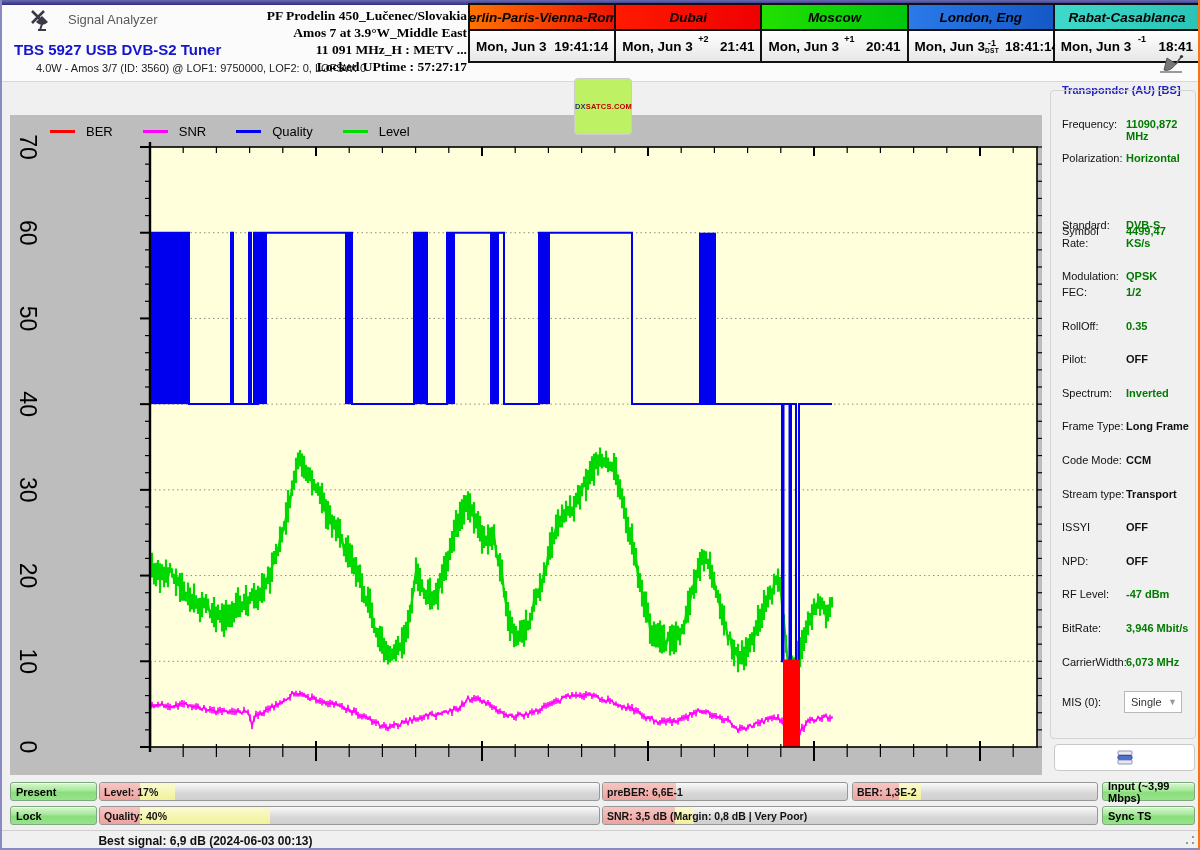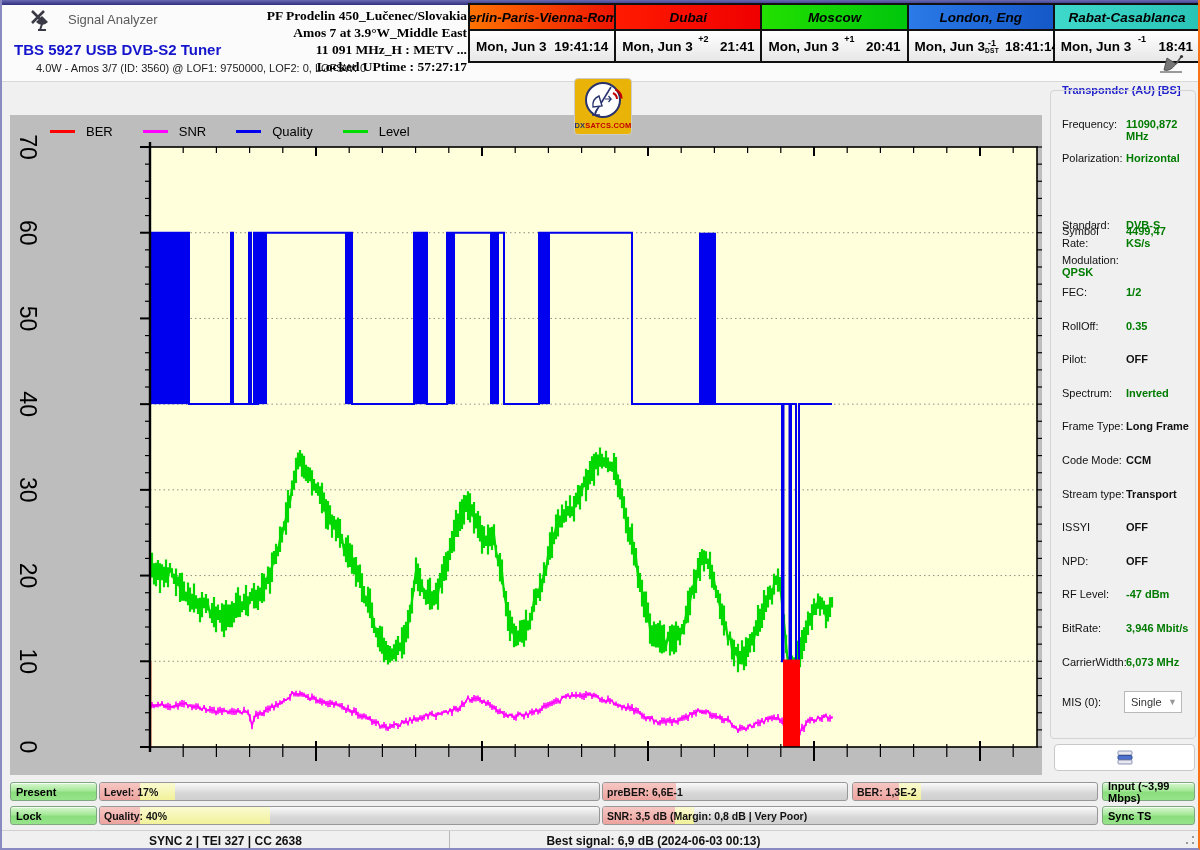--- a/index.html
+++ b/index.html
@@ -43,22 +43,22 @@
     box-shadow:inset 0 1px 0 #fff;}
   .tab.active{background:#fff;box-shadow:none;border-color:#6a6a6a;}
   
   #chart-wrap{position:absolute;left:8px;top:115px;width:1032px;height:660px;background:#bdbdbd;}
   #legend{position:absolute;left:40px;top:6px;height:20px;display:flex;align-items:center;gap:30px;}
   .legend-item{display:flex;align-items:center;gap:11px;}
   .legend-line{width:25px;height:3px;display:inline-block;}
   .legend-label{font-size:13px;color:#000;}
   #chart-svg{position:absolute;left:0;top:0;}
   
-  #logo-badge{position:absolute;left:572px;top:78px;width:58px;height:57px;background:#eab308;border:1px solid #ccc;border-radius:4px;
-    display:flex;flex-direction:column;align-items:center;z-index:5;}
+  #logo-badge{position:absolute;left:572px;top:78px;width:58px;height:57px;background:#bef264;border:1px solid #ccc;border-radius:4px;
+    display:flex;flex-direction:row;align-items:center;z-index:5;}
   #logo-text{font-size:7.5px;font-weight:bold;color:#c00000;letter-spacing:.2px;margin-top:0px;white-space:nowrap;}
   #logo-text .dx{color:#28336e;}
   
   #tp-box{position:absolute;left:1048px;top:90px;width:146px;height:649px;border:1px solid #d4d4d4;border-radius:4px;}
   #tp-title{position:absolute;left:1056px;top:84px;background:#f0f0f0;padding:0 4px;font-size:11px;font-weight:bold;color:#2222cc;}
   .tp-row{position:absolute;left:1060px;width:130px;height:14px;display:flex;}
   .tp-label{font-size:11px;color:#111;width:64px;flex:0 0 auto;}
   .tp-value{font-size:11px;font-weight:bold;}
   .tp-value.green{color:#007b00;}
   .tp-value.black{color:#111;}
@@ -421,41 +421,40 @@
         <div class="bar-label">Quality: 40%</div>
       </div>
       <div class="bar" style="left: 600px; top: 806px; width: 496px;">
         <div class="seg pink" style="left: 0px; width: 14.5%;"></div>
         <div class="seg yellow" style="left: 14.5%; width: 4%;"></div>
         <div class="bar-label">SNR: 3,5 dB (Margin: 0,8 dB | Very Poor)</div>
       </div>
     </div>
 
   <div id="statusbar">
-      <div class="status-sec" style="width: 448px;">SYNC 2 | TEI 327 | CC 2638</div>
       <div class="status-sec" style="width: 407px;">Best signal: 6,9 dB (2024-06-03 00:13)</div>
     </div>
   <div id="grip"></div>
 <div class="tp-row" style="top: 118px;">
       <span class="tp-label">Frequency:</span>
       <span class="tp-value green">11090,872 MHz</span>
     </div>
     <div class="tp-row" style="top: 151.6px;">
       <span class="tp-label">Polarization:</span>
       <span class="tp-value green">Horizontal</span>
     </div>
     <div class="tp-row" style="top: 181px; margin-top: 44px;">
       <span class="tp-label">Symbol Rate:</span>
       <span class="tp-value green">4499,47 KS/s</span>
     </div>
     <div class="tp-row" style="top: 218.8px;">
       <span class="tp-label">Standard:</span>
       <span class="tp-value green">DVB-S</span>
     </div>
-    <div class="tp-row" style="top: 254px; flex-direction: column;">
+    <div class="tp-row" style="top: 270px;">
       <span class="tp-label">Modulation:</span>
       <span class="tp-value green">QPSK</span>
     </div>
     <div class="tp-row" style="top: 286px;">
       <span class="tp-label">FEC:</span>
       <span class="tp-value green">1/2</span>
     </div>
     <div class="tp-row" style="top: 319.6px;">
       <span class="tp-label">RollOff:</span>
       <span class="tp-value green">0.35</span>

